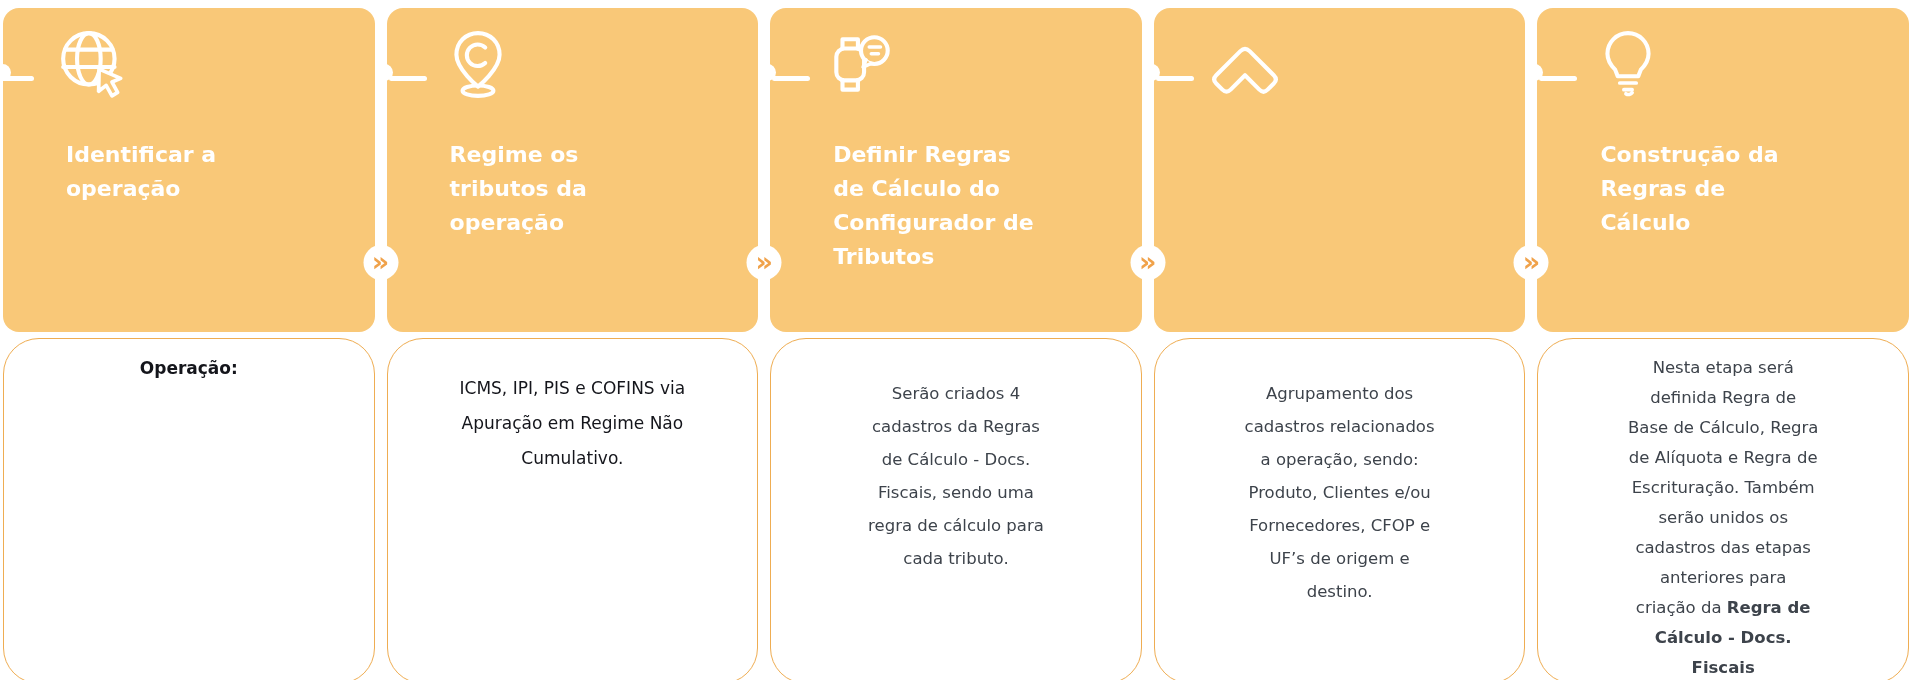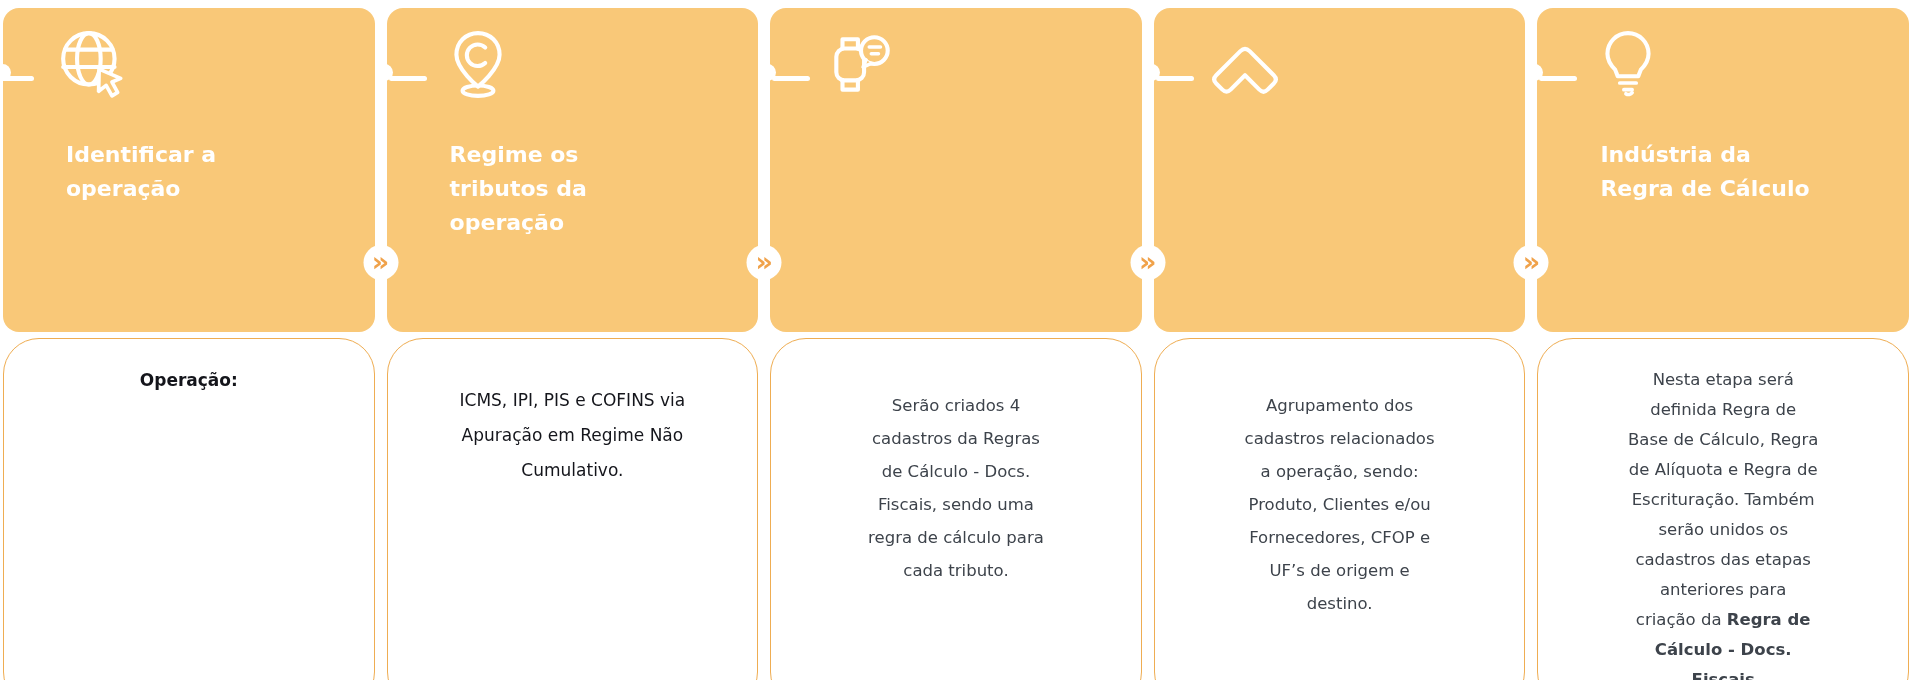--- a/index.html
+++ b/index.html
@@ -53,21 +53,21 @@
     color:var(--chevron-color);font-size:27px;font-weight:bold;line-height:1;
     padding-bottom:3px;
   }
 
   .bcard{
     background:#fff;
     border:1.5px solid var(--body-border-color);
     border-radius:36px;
     text-align:center;
   }
-  .bcard p{margin:12px auto;}
+  .bcard p{margin:0 auto;}
   .b1,.b2{color:var(--body-text-dark);font-size:17px;line-height:35px;}
   .b3,.b4,.b5{color:var(--body-text-gray);font-size:16.5px;line-height:33px;}
   .b5{line-height:30px;}
   .b1{padding-top:12px;} .b1 p{max-width:266px;}
   .b2{padding-top:32px;} .b2 p{max-width:230px;}
   .b3{padding-top:38px;} .b3 p{max-width:185px;text-align:center;}
   .b4{padding-top:38px;} .b4 p{max-width:200px;}
   .b5{padding-top:14px;} .b5 p{max-width:191px;}
   .btitle{font-weight:bold;}
   .b5 strong,.btitle{color:inherit;}
@@ -118,20 +118,21 @@
         </span>
       <span class="icon">
         <svg viewBox="0 0 72 72">
           <rect x="12" y="20" width="27" height="31" rx="8"></rect>
           <path d="M18,20 v-9 h15 v9 M18,51 v9 h15 v-9"></path>
           <circle cx="49" cy="22" r="13" fill="#F9C878"></circle>
           <path d="M41,31 l-3,7 l8,-3.5" fill="#F9C878" stroke-width="3.4"></path>
           <path d="M44,18.5 h11 M46,25 h7" stroke-width="3.4"></path>
         </svg>
       </span>
+      <h2 class="title">Definir Regras de Cálculo do Configurador de Tributos</h2>
     </div>
 
     <div class="hcard">
       <span class="dot"></span>
       <span class="hline"></span>
       <span class="badge">
           <span>»</span>
         </span>
       <span class="icon">
         <svg viewBox="0 0 72 72">
@@ -145,21 +146,21 @@
       <span class="hline"></span>
       <span class="badge">
           <span>»</span>
         </span>
       <span class="icon">
         <svg viewBox="0 0 72 72">
           <path d="M36,5 a20,20 0 0 1 20,20 c0,7 -3.5,11.5 -7.5,15.5 l-2.5,6.5 h-20 l-2.5,-6.5 C19.5,36.5 16,32 16,25 A20,20 0 0 1 36,5 Z"></path>
           <path d="M28,53.5 h16 M32,60 h8 M34,64 a4,3 0 0 0 6,-1" stroke-width="3.6"></path>
         </svg>
       </span>
-      <h2 class="title">Indústria da Regra de Cálculo</h2>
+      <h2 class="title">Construção da Regras de Cálculo</h2>
     </div>
 
   </div>
 
   <div class="row bodies">
 
     <div class="bcard b1">
       <p class="btitle">Operação:</p>
     </div>
 

